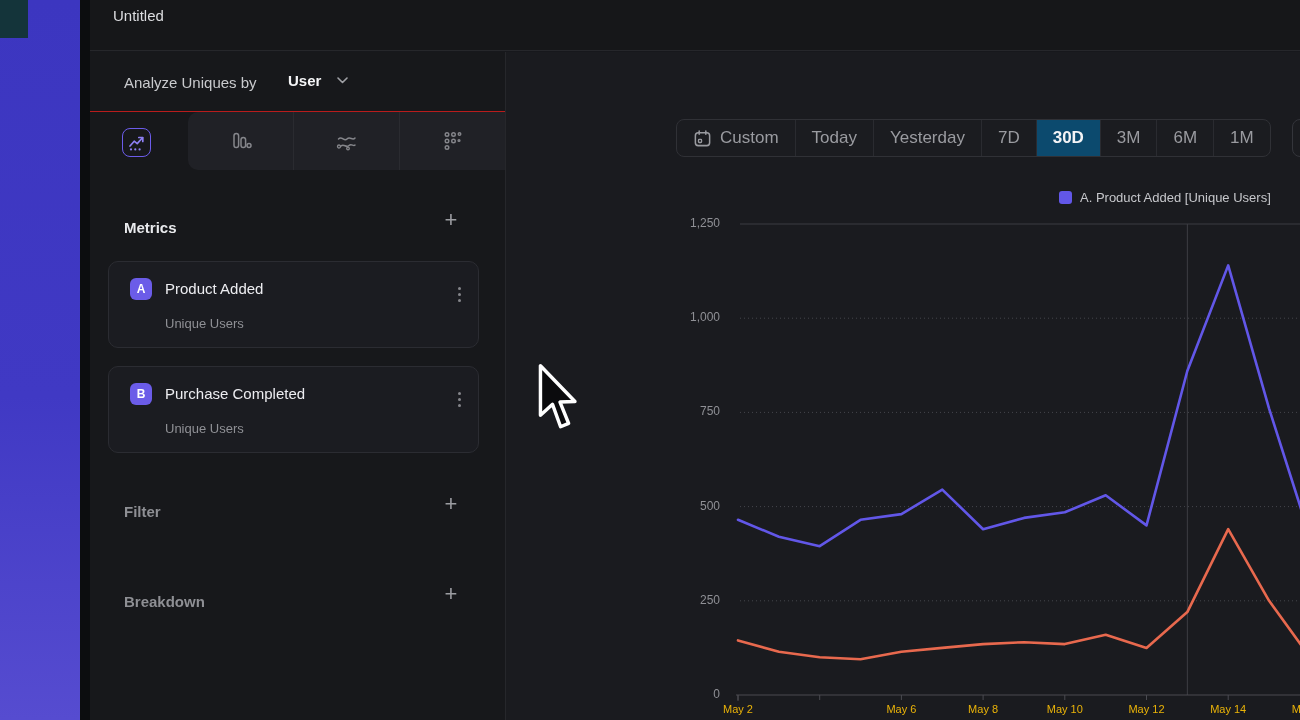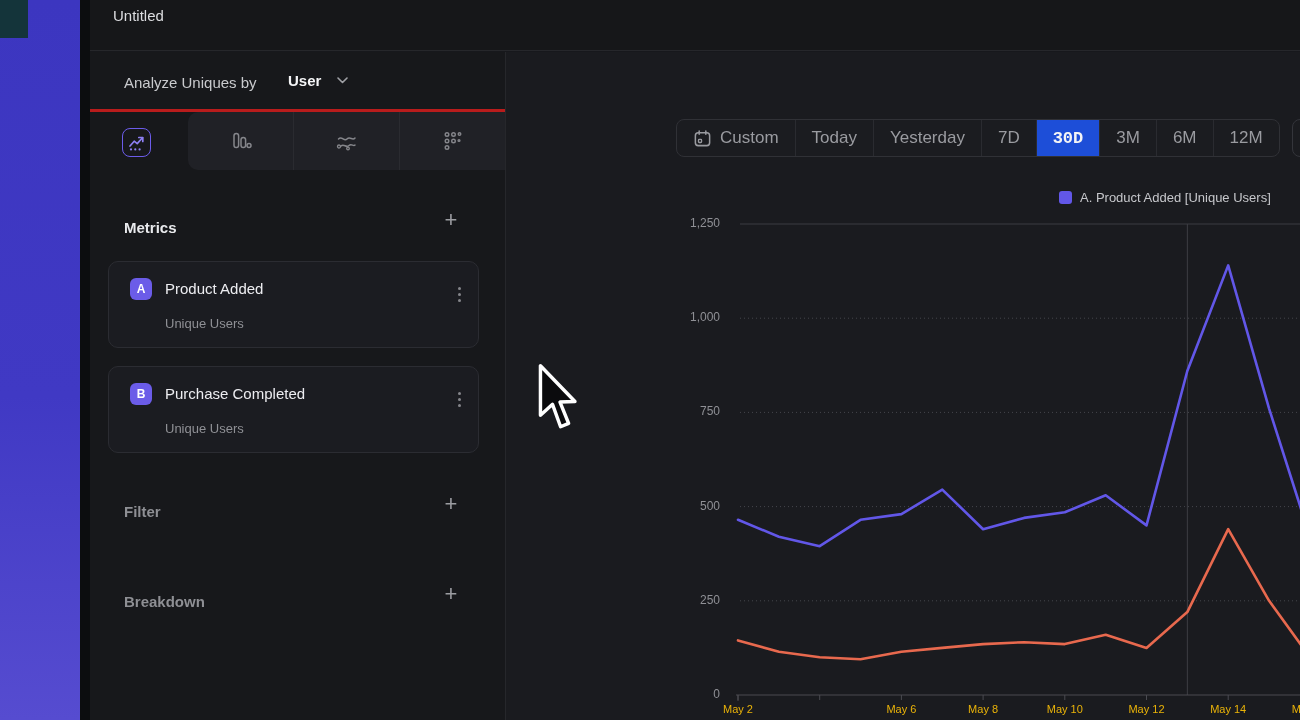--- a/index.html
+++ b/index.html
@@ -17,21 +17,21 @@
 
   
   #app { position:absolute; left:90px; top:0; width:1210px; height:588px; background:#17181c; }
   #topbar { position:absolute; left:0; top:0; width:1210px; height:51px; background:#161719; border-bottom:1px solid #26272b; }
   #window-title { position:absolute; left:23px; top:7px; font-size:15px; color:#dcdde0; }
 
   #sidebar { position:absolute; left:0; top:52px; width:415px; height:668px; background:#17181b; }
   #main { position:absolute; left:415px; top:52px; width:795px; height:668px; background:#1a1b1f; border-left:1px solid #26272b; }
 
   
-  #analyze-row { position:absolute; left:0; top:0; width:415px; height:60px; border-bottom:3px solid #b91c1c; }
+  #analyze-row { position:absolute; left:0; top:0; width:415px; height:60px; border-bottom:1px solid #b91c1c; }
   #analyze-label { position:absolute; left:34px; top:22px; font-size:15px; color:#c9cacd; }
   #analyze-select { position:absolute; left:198px; top:20px; display:flex; align-items:center; gap:16px; cursor:pointer; }
   #analyze-value { font-size:15px; font-weight:bold; color:#f5f5f7; }
 
   
   #viewtab-selected { position:absolute; left:32px; top:76px; width:29px; height:29px;
     border:1.5px solid #6c5cea; border-radius:8px; display:flex; align-items:center; justify-content:center; }
   #viewtab-strip { position:absolute; left:98px; top:60px; width:317px; height:58px;
     background:#202126; border-radius:10px 0 0 10px; display:flex; }
   .viewtab-cell { flex:1; display:flex; align-items:center; justify-content:center; border-right:1px solid #2a2b30; }
@@ -51,21 +51,21 @@
   .metric-subtitle { position:absolute; left:56px; top:54px; font-size:13px; color:#8f9095; }
   .kebab { position:absolute; right:16px; top:25px; width:4px; display:flex; flex-direction:column; gap:3px; cursor:pointer; }
   .kebab i { width:3px; height:3px; border-radius:50%; background:#85868b; }
 
   
   #range-toolbar { position:absolute; left:170px; top:67px; height:38px; display:flex; align-items:stretch;
     background:#1b1c20; border:1px solid #303136; border-radius:8px; overflow:hidden; }
   .range-item { display:flex; align-items:center; gap:8px; padding:0 16px; font-size:17px;
     color:#9a9ba0; border-right:1px solid #2a2b30; cursor:pointer; white-space:nowrap; }
   .range-item:last-child { border-right:none; }
-  .range-item.active { background:#1d4ed8; color:#f4f4f6; font-weight:bold;font-family:Liberation Mono, monospace; }
+  .range-item.active { background:#0c4a6e; color:#f4f4f6; font-weight:bold; }
   #compare-btn { position:absolute; left:786px; top:67px; height:38px; padding:0 26px; display:flex; align-items:center;
     background:#1b1c20; border:1px solid #34353b; border-radius:8px; font-size:15px; font-weight:bold; color:#ededef; cursor:pointer; }
 
   
   #legend { position:absolute; left:529px; top:138px; display:flex; gap:16px; white-space:nowrap; }
   .legend-item { display:flex; align-items:center; gap:8px;margin-left:24px; }
   .legend-swatch { width:13px; height:13px; border-radius:3px; }
   .legend-label { font-size:13px; color:#c6c7cb; }
 
   
@@ -198,21 +198,21 @@
           <div class="range-item active">
             <span>30D</span>
           </div>
           <div class="range-item">
             <span>3M</span>
           </div>
           <div class="range-item">
             <span>6M</span>
           </div>
           <div class="range-item">
-            <span>12M</span>
+            <span>1M</span>
           </div>
         </div>
       <div id="compare-btn">Compare</div>
       <div id="legend">
           <div class="legend-item">
             <span class="legend-swatch" style="background: rgb(98, 87, 232);"></span>
             <span class="legend-label">A. Product Added [Unique Users]</span>
           </div>
           <div class="legend-item">
             <span class="legend-swatch" style="background: rgb(232, 105, 78);"></span>

